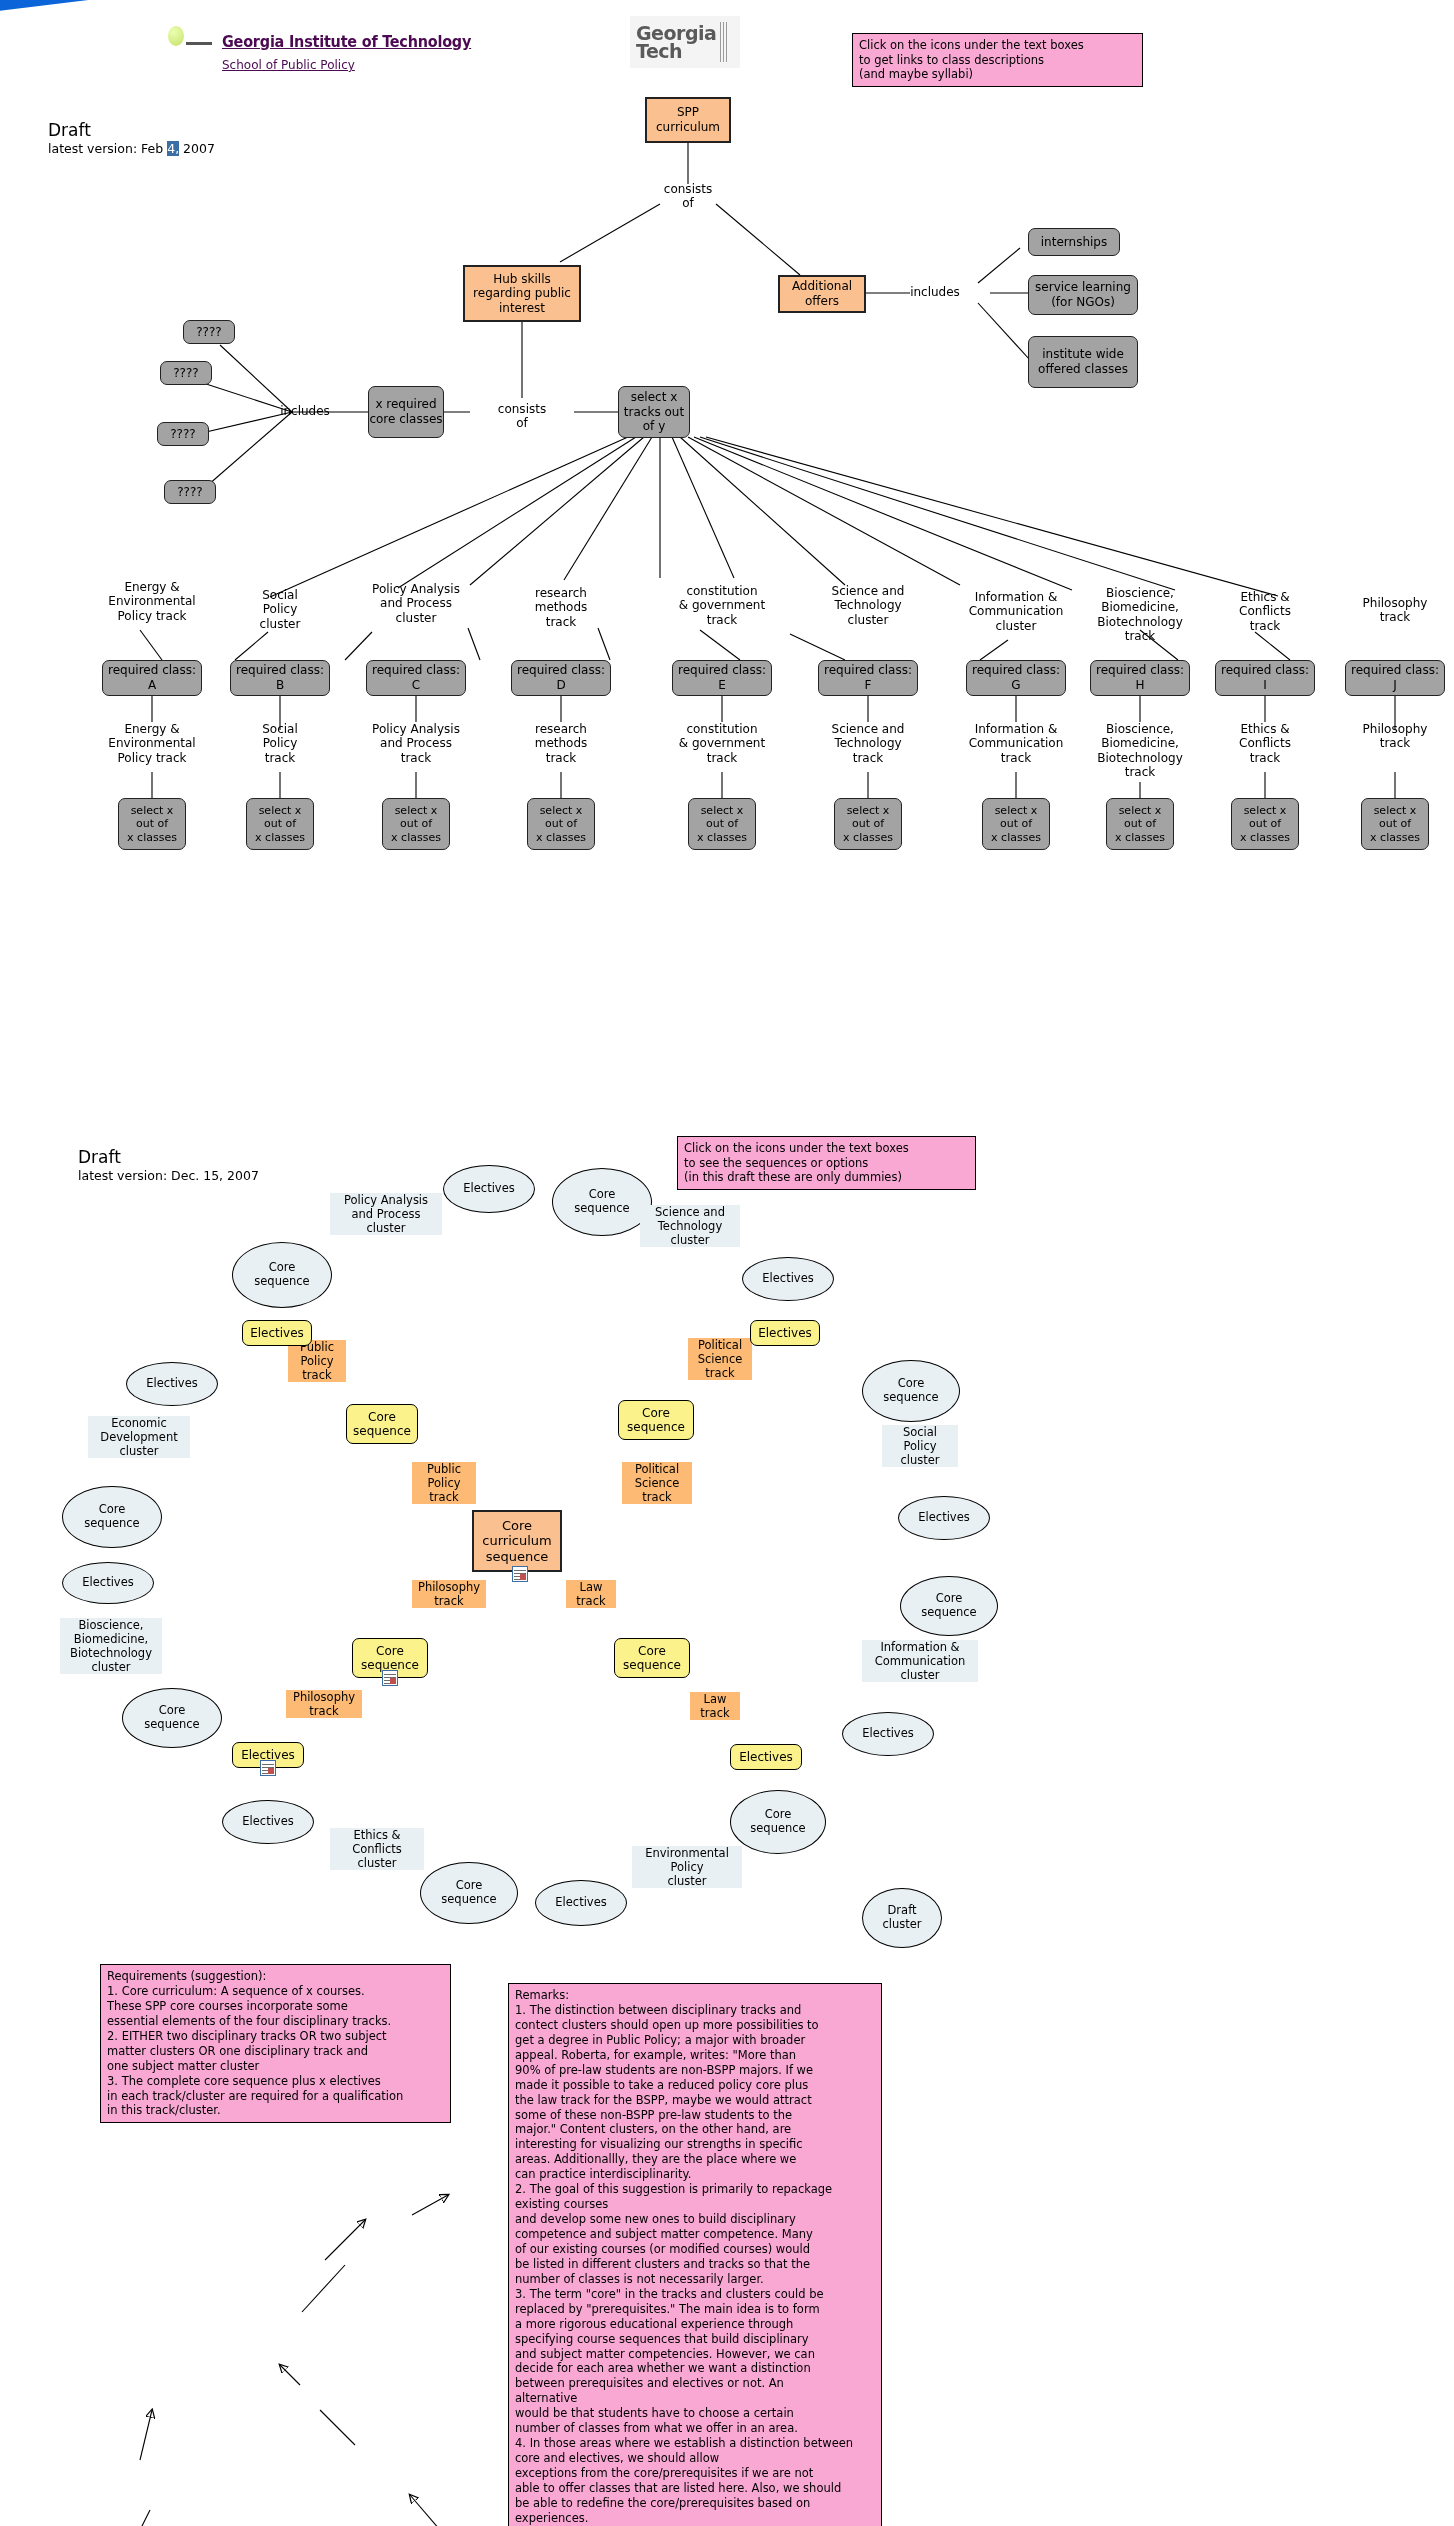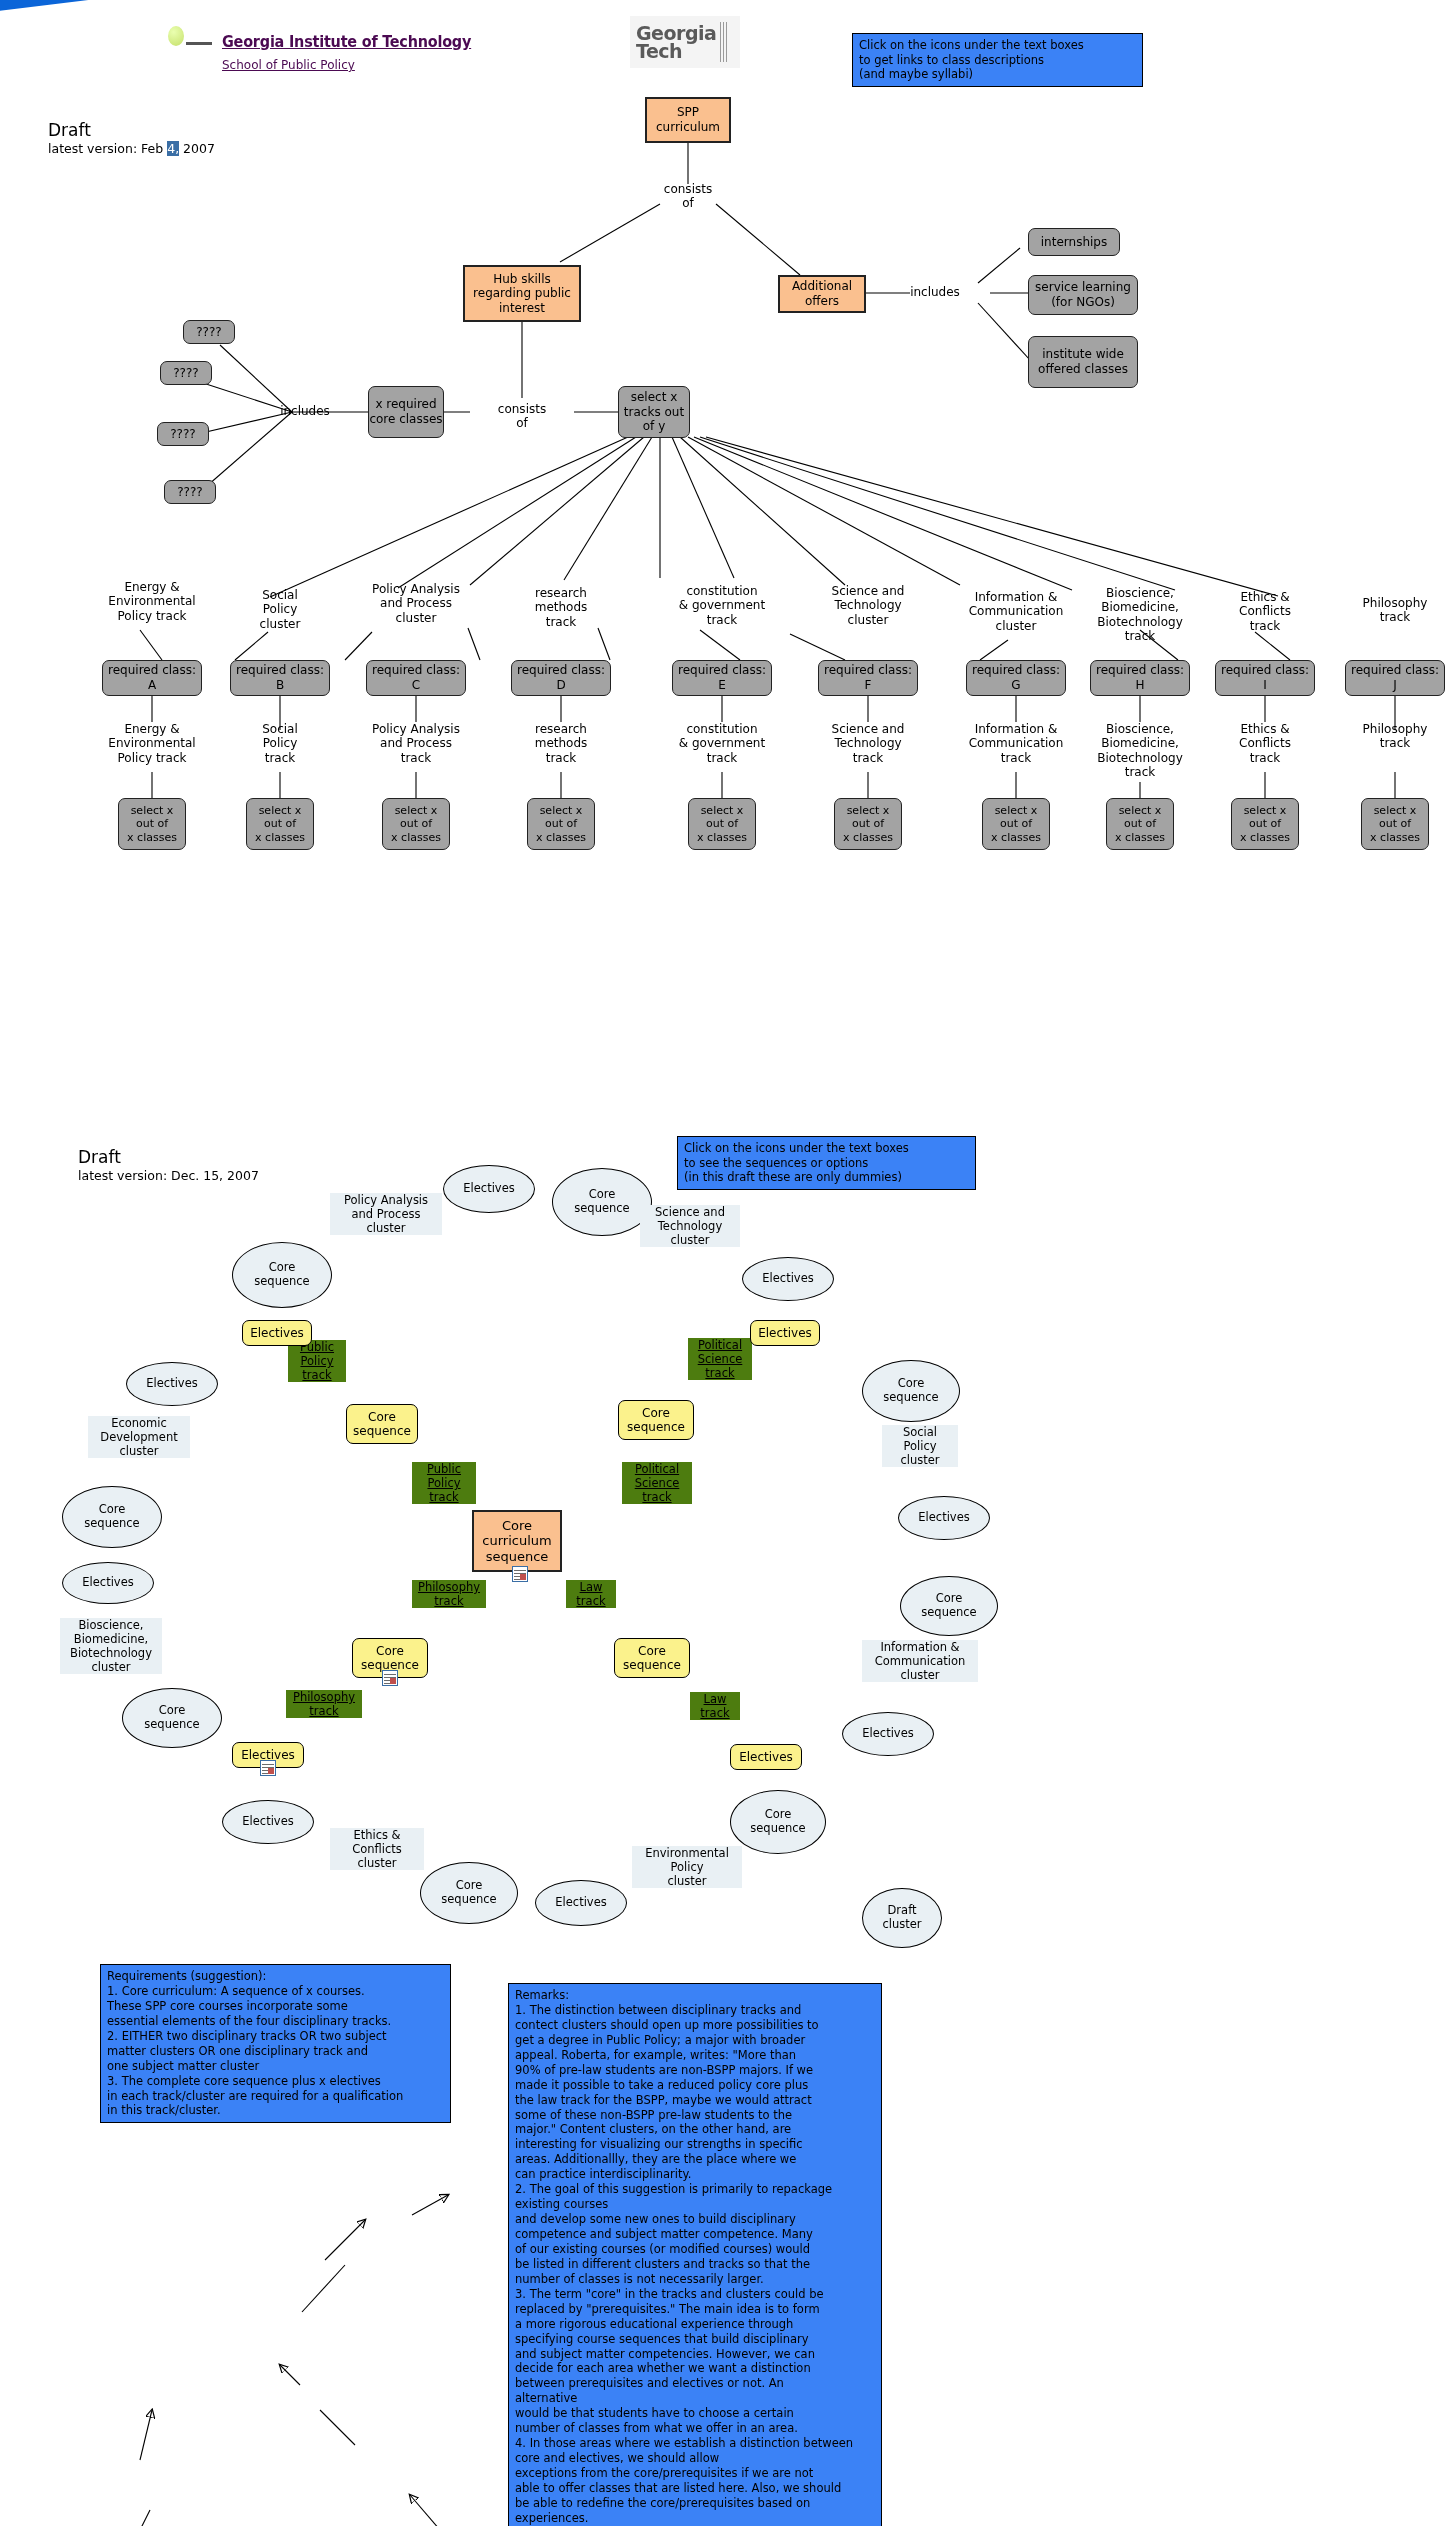--- a/index.html
+++ b/index.html
@@ -25,21 +25,21 @@
       text-decoration:underline;white-space:nowrap;}
   .gt-logo{position:absolute;left:630px;top:16px;width:110px;height:52px;background:#f4f4f4;
       display:flex;align-items:center;justify-content:flex-start;}
   .gt-logo .txt{font-size:19px;font-weight:bold;color:#5a5a5a;line-height:0.95;
       padding-left:6px;letter-spacing:-.5px;}
   .gt-logo .flame{width:12px;height:40px;margin-left:2px;
       background:linear-gradient(90deg,transparent 0 2px,#9a9a9a 2px 3px,transparent 3px 5px,
       #9a9a9a 5px 6px,transparent 6px 8px,#9a9a9a 8px 9px,transparent 9px);}
 
   
-  .notebox{border:1px solid #000;background:#3b82f6;padding:4px 6px;font-size:11.5px;
+  .notebox{border:1px solid #000;background:#f9a8d4;padding:4px 6px;font-size:11.5px;
       line-height:1.28;white-space:pre-line;}
   .draft-title{font-size:17px;}
   .draft-sub{font-size:12.5px;margin-top:1px;}
   .sel{background:#3a6ea5;color:#fff;}
 
   
   .n{position:absolute;box-sizing:border-box;display:flex;align-items:center;
      justify-content:center;text-align:center;font-size:12px;line-height:1.22;}
   .n-orange{background:#fac08f;border:2px solid #222;}
   .n-blue{background:#a3a3a3;border:1px solid #222;border-radius:7px;}
@@ -54,21 +54,21 @@
        justify-content:center;text-align:center;font-size:11.5px;line-height:1.2;
        border:1px solid #000;border-radius:50%;background:#e9f0f4;white-space:pre-line;}
   .rect-y{position:absolute;box-sizing:border-box;display:flex;align-items:center;
        justify-content:center;text-align:center;font-size:12px;line-height:1.2;
        border:1.4px solid #000;border-radius:7px;background:#fbf28c;white-space:pre-line;}
   .rect-core{position:absolute;box-sizing:border-box;display:flex;align-items:center;
        justify-content:center;text-align:center;font-size:13px;line-height:1.2;
        border:2px solid #222;background:#fac08f;white-space:pre-line;}
   .elbl{position:absolute;font-size:11.5px;line-height:1.22;text-align:center;
        white-space:pre-line;background:#e9f0f4;padding:0 1px;}
-  .elbl.y{background:#4d7c0f;text-decoration:underline;}
+  .elbl.y{background:#fdba74;}
   .doc-icon{position:absolute;width:16px;height:16px;border:1.5px solid #3a6ea5;
        background:#fff;box-sizing:border-box;}
   .doc-icon i{position:absolute;left:1px;top:1px;right:1px;bottom:1px;
        background:linear-gradient(180deg,#fff 0 2px,#6b6b6b 2px 3px,#fff 3px 5px,
        #6b6b6b 5px 6px,#fff 6px 8px,#6b6b6b 8px 9px,#fff 9px 11px,#6b6b6b 11px 12px,#fff 12px);
        display:block;}
   .doc-icon u{position:absolute;right:1px;bottom:1px;width:6px;height:6px;background:#c0504d;}
   .bigtext{font-size:11.5px;line-height:1.30;white-space:pre-line;}
 </style>
 </head>

